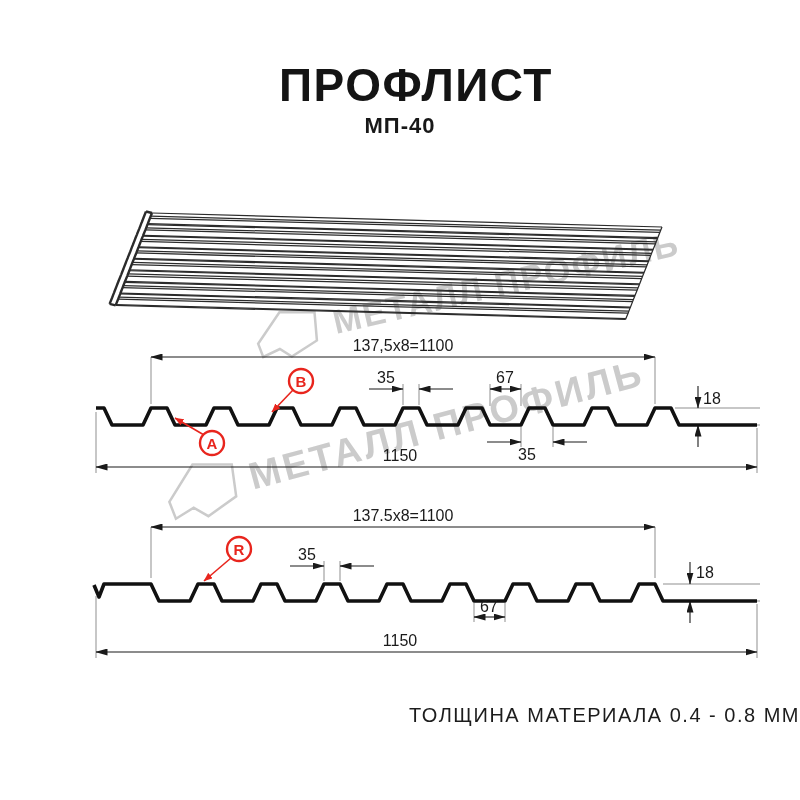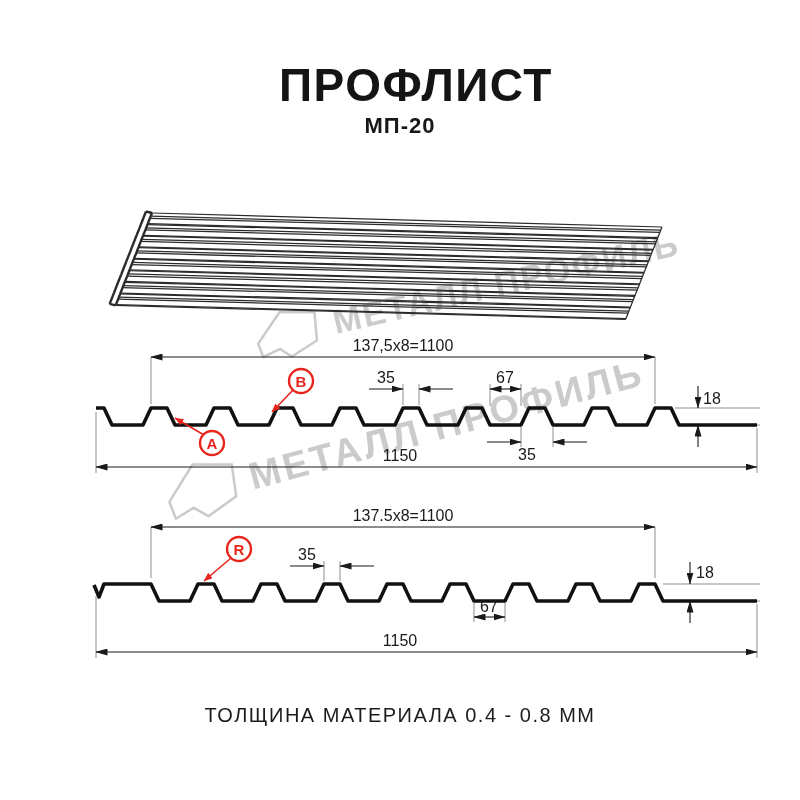--- a/index.html
+++ b/index.html
@@ -2,34 +2,34 @@
 <html><head>
 <meta charset="utf-8">
 <style>
   html,body{margin:0;padding:0;background:#ffffff;}
   .page{position:relative;width:800px;height:800px;background:#fff;overflow:hidden;
         font-family:"Liberation Sans",sans-serif;}
   .title{position:absolute;top:58px;left:0;width:800px;text-align:center;
          font-size:46px;font-weight:bold;letter-spacing:1.5px;color:#141414;padding-left:16px;}
   .subtitle{position:absolute;top:113px;left:0;width:800px;text-align:center;
             font-size:22px;font-weight:bold;letter-spacing:1px;color:#181818;}
-  .footer{position:absolute;top:704px;left:0;width:800px;text-align:center;
+  .footer{position:absolute;top:704px;left:0;width:800px;text-align:right;
           font-size:20px;font-weight:normal;letter-spacing:1.5px;color:#1c1c1c;}
   svg{position:absolute;top:0;left:0;}
   .dimtxt{font-family:"Liberation Sans",sans-serif;font-size:16px;fill:#1a1a1a;}
   .lbltxt{font-family:"Liberation Sans",sans-serif;font-size:15px;font-weight:bold;fill:#e8251d;}
   .wmtxt{font-family:"Liberation Sans",sans-serif;font-weight:bold;fill:#cbcbcb;}
 </style>
 </head>
 <body>
 
 <div class="page">
 
   <div class="title">ПРОФЛИСТ</div>
-  <div class="subtitle">МП-20</div>
+  <div class="subtitle">МП-40</div>
 
   <svg width="800" height="800" viewBox="0 0 800 800">
     <defs>
       <marker id="ab" markerWidth="12" markerHeight="7" refX="11.5" refY="3.5" orient="auto-start-reverse" markerUnits="userSpaceOnUse">
         <path d="M0,0 L12,3.5 L0,7 Z" fill="#1a1a1a"></path>
       </marker>
       <marker id="ra" markerWidth="9" markerHeight="7" refX="8.5" refY="3.5" orient="auto" markerUnits="userSpaceOnUse">
         <path d="M0,0 L9,3.5 L0,7 Z" fill="#e8251d"></path>
       </marker>
     </defs>

